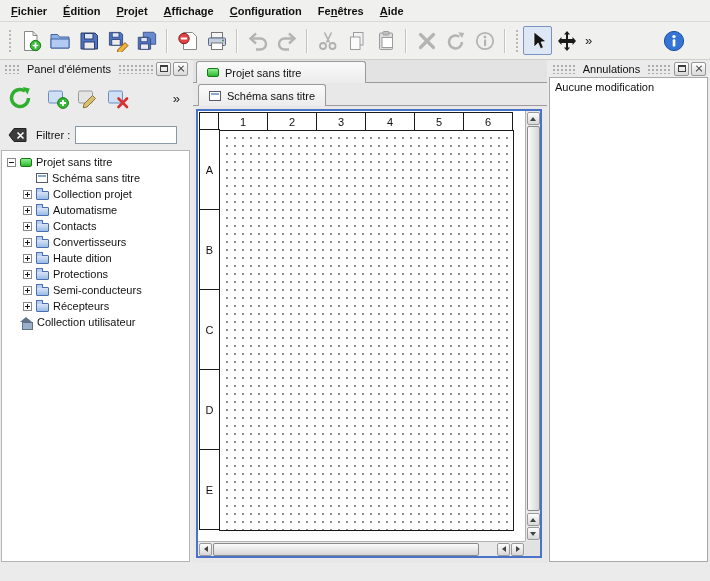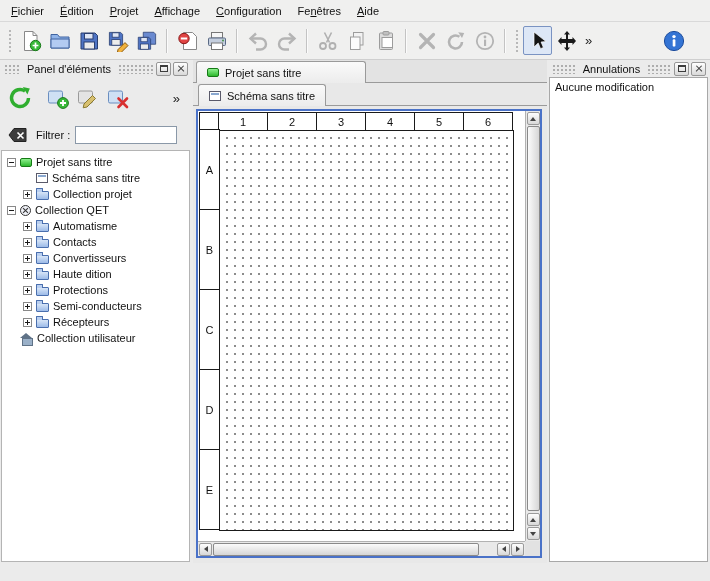--- a/index.html
+++ b/index.html
@@ -2,21 +2,21 @@
 <html><head>
 <meta charset="utf-8">
 <style>
   * { box-sizing: border-box; margin: 0; padding: 0; }
   html,body { width:710px; height:581px; }
   body { font-family:"Liberation Sans", sans-serif; font-size:11px; color:#111; background:#ebebeb; overflow:hidden; }
   #root { position:relative; width:710px; height:581px; background:#ebebeb; }
 
   
   .menubar { position:absolute; left:0; top:0; right:0; height:22px; background:#f0f0ef; border-bottom:1px solid #d9d9d9; display:flex; align-items:center; padding-left:3px; }
-  .menu-item { padding:4px 8px; cursor:default; white-space:nowrap; }
+  .menu-item { padding:4px 8px; cursor:default; white-space:nowrap;font-weight:bold; }
   .menu-item .accel { text-decoration:underline; }
 
   
   .main-toolbar { position:absolute; left:0; top:22px; right:0; height:38px; background:#f0f0ef; border-bottom:1px solid #cfcfcf; display:flex; align-items:center; padding:0 4px; }
   .thandle { width:6px; height:26px; margin:0 3px; background-image:radial-gradient(#b8b8b8 1px, transparent 1.2px); background-size:4px 4px; background-position:1px 1px; }
   .tbtn { width:29px; height:29px; display:flex; align-items:center; justify-content:center; border:1px solid transparent; border-radius:2px; }
   .tbtn.pressed { border:1px solid #7a93c2; background:#dde7f6; }
   .tsep { width:2px; height:24px; margin:0 5px; border-left:1px solid #c3c3c3; border-right:1px solid #fbfbfb; }
   .overflow-chevron { font-size:13px; color:#222; padding:0 4px; }
   .about-wrap { margin-left:auto; margin-right:18px; }
@@ -336,25 +336,20 @@
       </div>
       <div class="trow lvl1">
         <span class="exp-spacer"></span>
         <span class="ticon ic-schema"></span>
         <span>Schéma sans titre</span>
       </div>
       <div class="trow lvl1">
         <span class="exp plus"></span>
         <span class="ticon ic-folder"></span>
         <span>Collection projet</span>
-      </div>
-      <div class="trow">
-        <span class="exp"></span>
-        <span class="ticon ic-qet"></span>
-        <span>Collection QET</span>
       </div>
       <div class="trow lvl1">
         <span class="exp plus"></span>
         <span class="ticon ic-folder"></span>
         <span>Automatisme</span>
       </div>
       <div class="trow lvl1">
         <span class="exp plus"></span>
         <span class="ticon ic-folder"></span>
         <span>Contacts</span>

